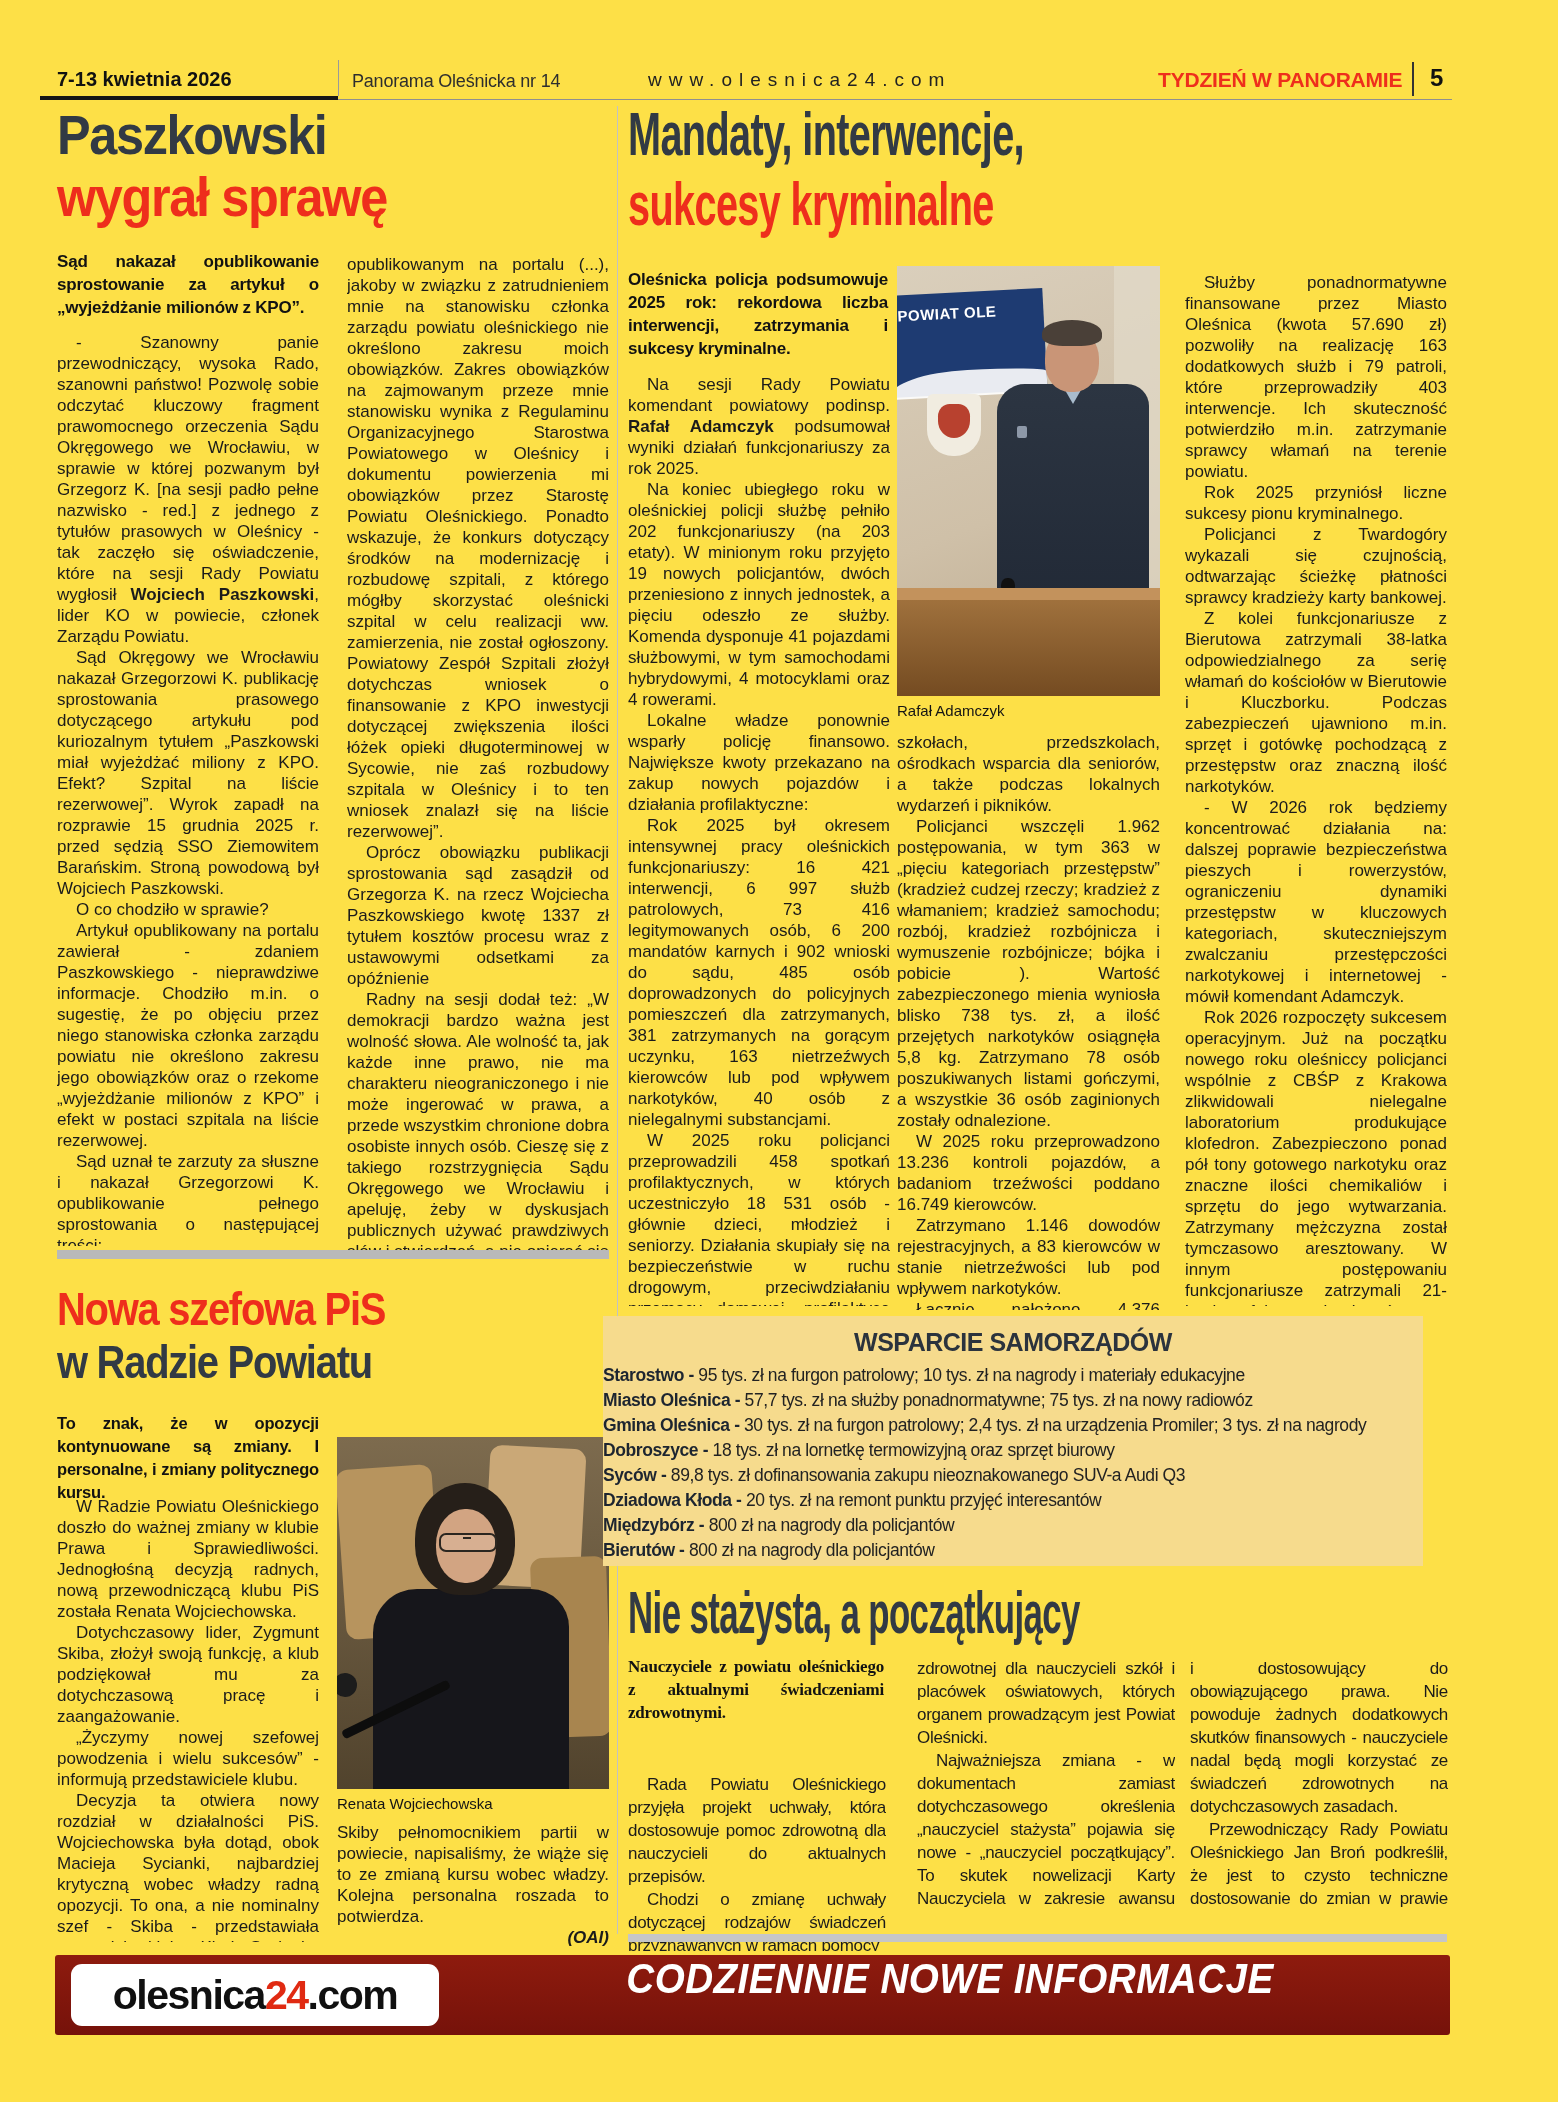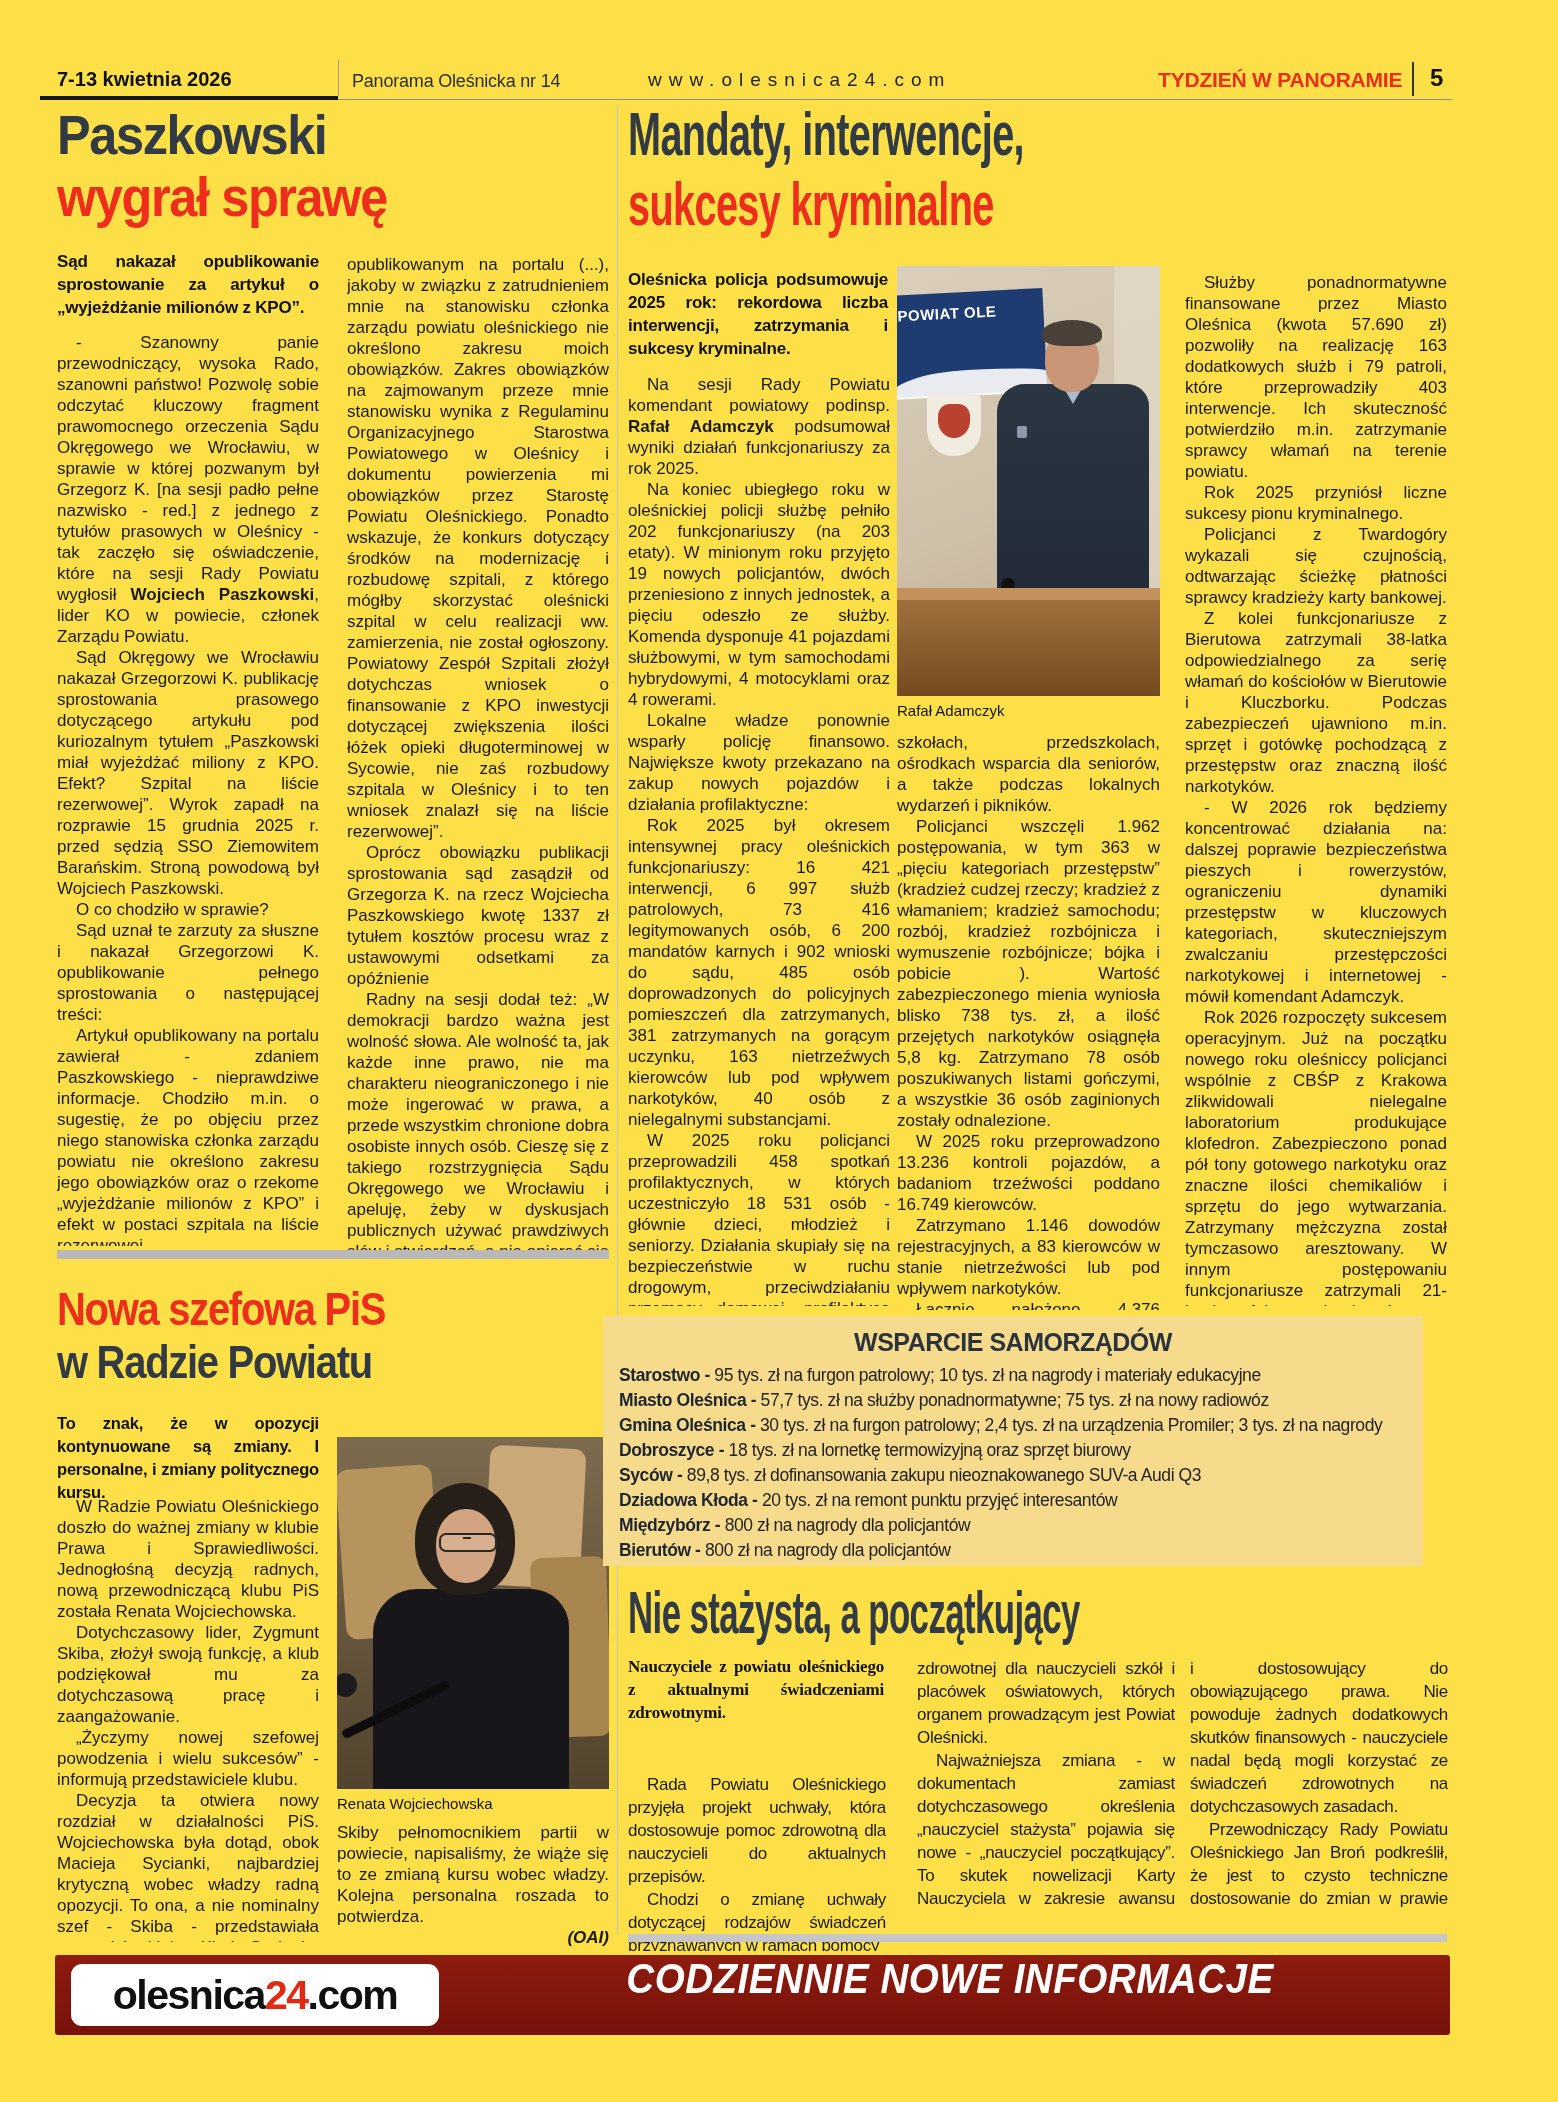--- a/index.html
+++ b/index.html
@@ -28,21 +28,21 @@
   .col .byline{text-align:right;font-style:italic;font-weight:700;text-indent:0;}
   .cond{letter-spacing:-.3px;line-height:23px;}
   .caption{position:absolute;font:15px "Liberation Sans",sans-serif;color:#141414;}
 
   .vline{position:absolute;width:1px;background:#c2c2c2;}
   .graybar{position:absolute;background:#b9b9b9;}
 
   
   .supbox{position:absolute;left:603px;top:1316px;width:820px;height:250px;background:#f6db8d;overflow:hidden;}
   .supbox-title{margin:12px 0 6px 0;text-align:center;font:700 25px "Liberation Sans",sans-serif;color:#2b333d;letter-spacing:-.5px;}
-  .sb-item{margin:0 16px;font:17.5px/25px "Liberation Sans",sans-serif;color:#222;letter-spacing:-.4px;white-space:nowrap;}
+  .sb-item{margin:0 0;font:17.5px/25px "Liberation Sans",sans-serif;color:#222;letter-spacing:-.4px;white-space:nowrap;}
   .sb-item b{color:#1d2530;}
 
   
   .photo{position:absolute;overflow:hidden;}
   .photo *{position:absolute;}
   #photo1{left:897px;top:266px;width:263px;height:430px;background:linear-gradient(160deg,#dacfbc 0%,#cfc0a8 55%,#b9a78c 100%);}
   .p1-doorpanel{right:0;top:0;width:46px;height:430px;background:#e3dbca;opacity:.7;}
   .p1-banner{left:-10px;top:26px;width:158px;height:102px;background:#1e3b72;transform:rotate(-3deg);}
   .p1-banner-swoosh{left:0;bottom:-2px;width:158px;height:26px;background:#fff;border-radius:100% 100% 0 0/180% 40% 0 0;opacity:.9;}
   .p1-banner-text{left:12px;top:12px;font:700 15px "Liberation Sans",sans-serif;color:#fff;letter-spacing:.5px;}
@@ -103,22 +103,22 @@
   <div>
     <div class="hl dark" style="left:57px;top:102px;font-size:56px;transform:scaleX(.9);">Paszkowski</div>
     <div class="hl red" style="left:57px;top:164px;font-size:56px;transform:scaleX(.9);">wygrał sprawę</div>
 
     <div class="lead" style="left:57px;top:250px;width:262px;">Sąd nakazał opublikowanie sprostowanie za artykuł o „wyjeżdżanie milionów z KPO”.</div>
 
     <div class="col" style="left:57px;top:332px;width:262px;height:914px;">
       <p><span>- Szanowny panie przewodniczący, wysoka Rado, szanowni państwo! Pozwolę sobie odczytać kluczowy fragment prawomocnego orzeczenia Sądu Okręgowego we Wrocławiu, w sprawie w której pozwanym był Grzegorz K. [na sesji padło pełne nazwisko - red.] z jednego z tytułów prasowych w Oleśnicy - tak zaczęło się oświadczenie, które na sesji Rady Powiatu wygłosił </span><b>Wojciech Paszkowski</b><span>, lider KO w powiecie, członek Zarządu Powiatu.</span></p>
       <p>Sąd Okręgowy we Wrocławiu nakazał Grzegorzowi K. publikację sprostowania prasowego dotyczącego artykułu pod kuriozalnym tytułem „Paszkowski miał wyjeżdżać miliony z KPO. Efekt? Szpital na liście rezerwowej”. Wyrok zapadł na rozprawie 15 grudnia 2025 r. przed sędzią SSO Ziemowitem Barańskim. Stroną powodową był Wojciech Paszkowski.</p>
       <p>O co chodziło w sprawie?</p>
+      <p>Artykuł opublikowany na portalu zawierał - zdaniem Paszkowskiego - nieprawdziwe informacje. Chodziło m.in. o sugestię, że po objęciu przez niego stanowiska członka zarządu powiatu nie określono zakresu jego obowiązków oraz o rzekome „wyjeżdżanie milionów z KPO” i efekt w postaci szpitala na liście rezerwowej.</p>
       <p>Sąd uznał te zarzuty za słuszne i nakazał Grzegorzowi K. opublikowanie pełnego sprostowania o następującej treści:</p>
-      <p>Artykuł opublikowany na portalu zawierał - zdaniem Paszkowskiego - nieprawdziwe informacje. Chodziło m.in. o sugestię, że po objęciu przez niego stanowiska członka zarządu powiatu nie określono zakresu jego obowiązków oraz o rzekome „wyjeżdżanie milionów z KPO” i efekt w postaci szpitala na liście rezerwowej.</p>
       <p>„Nieprawdziwa jest informacja podana w artykule „Paszkowski miał wyjeżdżać miliony z KPO. Efekt? Szpital na liście rezerwowej”</p>
     </div>
 
     <div class="col" style="left:347px;top:254px;width:262px;height:1000px;">
       <p class="ni">opublikowanym na portalu (...), jakoby w związku z zatrudnieniem mnie na stanowisku członka zarządu powiatu oleśnickiego nie określono zakresu moich obowiązków. Zakres obowiązków na zajmowanym przeze mnie stanowisku wynika z Regulaminu Organizacyjnego Starostwa Powiatowego w Oleśnicy i dokumentu powierzenia mi obowiązków przez Starostę Powiatu Oleśnickiego. Ponadto wskazuje, że konkurs dotyczący środków na modernizację i rozbudowę szpitali, z którego mógłby skorzystać oleśnicki szpital w celu realizacji ww. zamierzenia, nie został ogłoszony. Powiatowy Zespół Szpitali złożył dotychczas wniosek o finansowanie z KPO inwestycji dotyczącej zwiększenia ilości łóżek opieki długoterminowej w Sycowie, nie zaś rozbudowy szpitala w Oleśnicy i to ten wniosek znalazł się na liście rezerwowej”.</p>
       <p>Oprócz obowiązku publikacji sprostowania sąd zasądził od Grzegorza K. na rzecz Wojciecha Paszkowskiego kwotę 1337 zł tytułem kosztów procesu wraz z ustawowymi odsetkami za opóźnienie</p>
       <p>Radny na sesji dodał też: „W demokracji bardzo ważna jest wolność słowa. Ale wolność ta, jak każde inne prawo, nie ma charakteru nieograniczonego i nie może ingerować w prawa, a przede wszystkim chronione dobra osobiste innych osób. Cieszę się z takiego rozstrzygnięcia Sądu Okręgowego we Wrocławiu i apeluję, żeby w dyskusjach publicznych używać prawdziwych słów i stwierdzeń, a nie opierać się pogłoskach i półprawdach. To podstawa dyskursu w ważnych dla lokalnej społeczności sprawach”.</p>
       <p class="byline">(OAI)</p>
     </div>
   </div>

